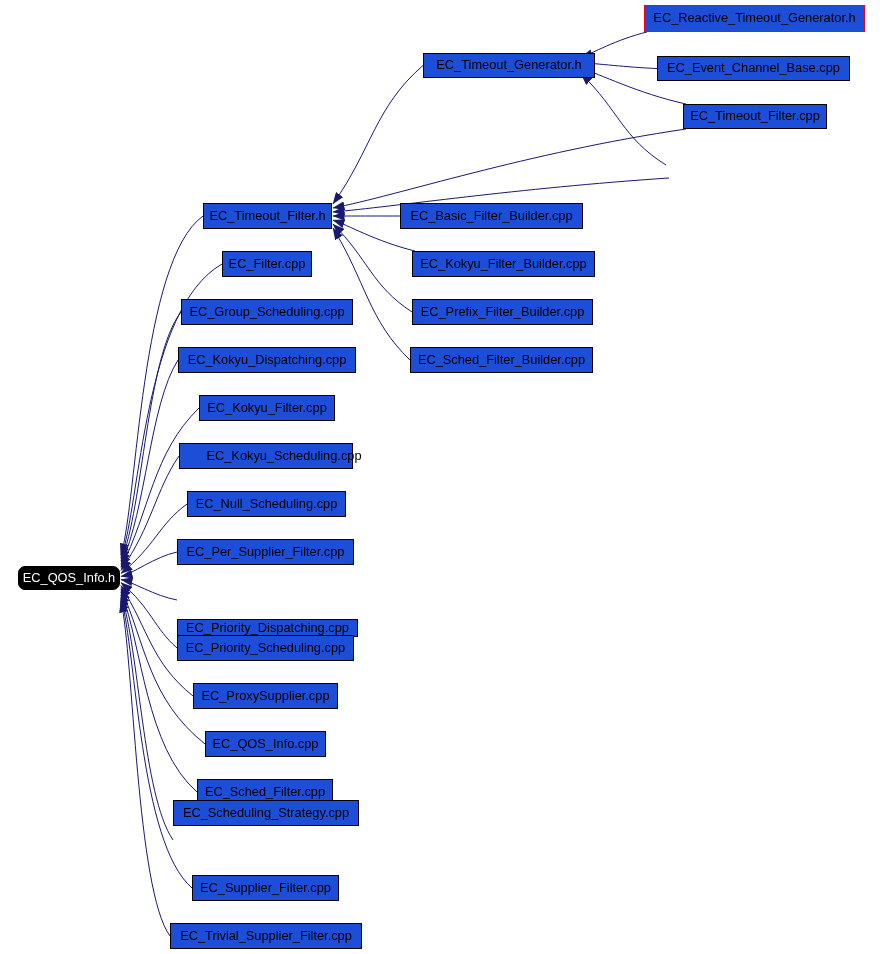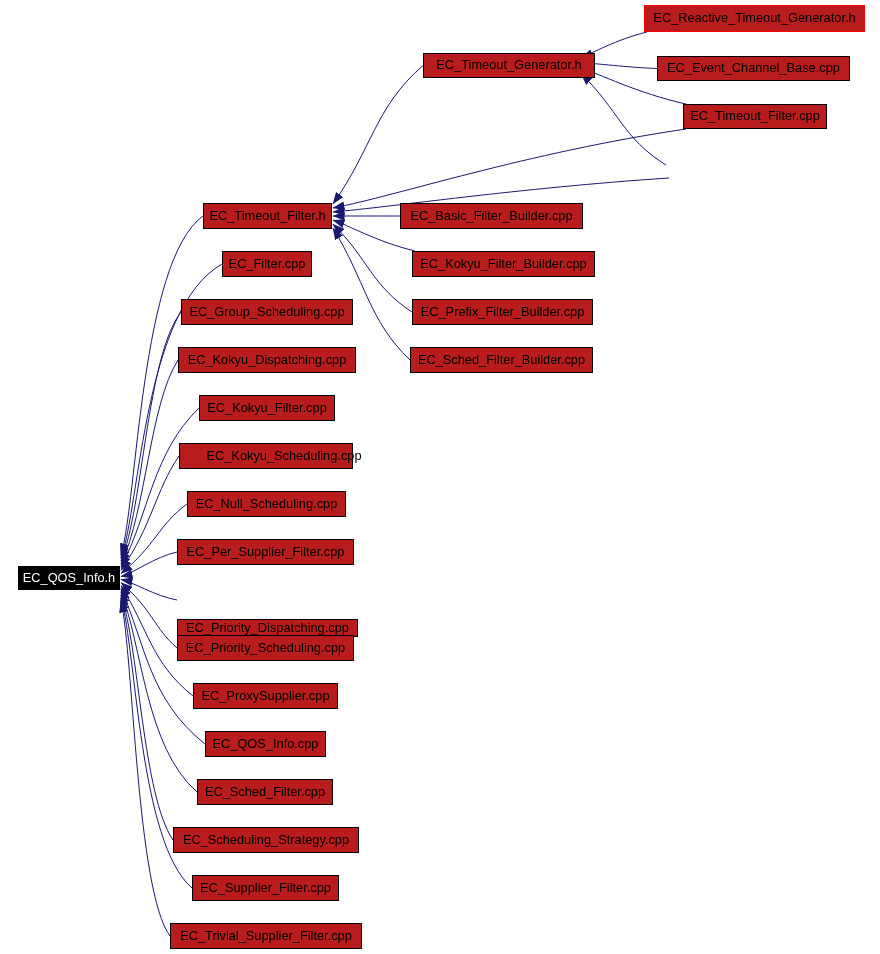--- a/index.html
+++ b/index.html
@@ -2,21 +2,21 @@
 <html><head>
 <meta charset="utf-8">
 <style>
   html,body{margin:0;padding:0;background:#ffffff;}
   body{width:880px;height:954px;font-family:"Liberation Sans",sans-serif;}
   .graph{position:relative;width:880px;height:954px;background:#ffffff;overflow:hidden;}
   .graph svg{position:absolute;left:0;top:0;z-index:1;}
   .node{
     position:absolute;z-index:2;box-sizing:border-box;
     display:flex;align-items:center;justify-content:center;
-    background:#b91c1c;border:1px solid #000000;color:#000000;
+    background:#1d4ed8;border:1px solid #000000;color:#000000;
     font-size:12.8px;line-height:1;white-space:nowrap;cursor:pointer;
   }
   .node.root{background:#000000;color:#ffffff;border-color:#000000;cursor:default;}
   .node.highlight{border-color:#ff0000;}
 </style>
 </head>
 <body>
 
 <div class="graph" id="graph">
   <svg id="edge-layer" width="880" height="954">
@@ -48,35 +48,35 @@
         <path d="M410,216 C379.2,216 348.4,216 333,216" fill="none" stroke="#191970" stroke-width="1" marker-end="url(#arrow)"></path>
         <path d="M415,251 C376.45,241.71 347.22,224.67833333333334 333,220.03333333333333" fill="none" stroke="#191970" stroke-width="1" marker-end="url(#arrow)"></path>
         <path d="M412,312 C371.5,285.62 368.5,259.24 333,224.06666666666666" fill="none" stroke="#191970" stroke-width="1" marker-end="url(#arrow)"></path>
         <path d="M410,360 C368.5,320.43 365.5,280.86 333,228.1" fill="none" stroke="#191970" stroke-width="1" marker-end="url(#arrow)"></path>
         <path d="M647,32 C615.65,39.589999999999996 592.34,53.504999999999995 581,57.3" fill="none" stroke="#191970" stroke-width="1" marker-end="url(#arrow)"></path>
         <path d="M657,68.5 C626.6,67.35333333333334 596.2,63.339999999999996 581,62.766666666666666" fill="none" stroke="#191970" stroke-width="1" marker-end="url(#arrow)"></path>
         <path d="M686,104 C637.1,93.27 599.36,73.59833333333333 581,68.23333333333333" fill="none" stroke="#191970" stroke-width="1" marker-end="url(#arrow)"></path>
         <path d="M666,165 C622,137.60999999999999 619,110.22 581,73.69999999999999" fill="none" stroke="#191970" stroke-width="1" marker-end="url(#arrow)"></path>
       </g>
   </svg>
-<div class="node root" style="left: 18px; top: 566px; width: 102px; height: 24px;">EC_QOS_Info.h</div>
+<div class="node root" style="left: 18px; top: 566px; width: 102px; height: 24px; border-radius: 7px;">EC_QOS_Info.h</div>
     <div class="node" style="left: 203px; top: 203px; width: 129px; height: 26px;">EC_Timeout_Filter.h</div>
     <div class="node" style="left: 222px; top: 251px; width: 90px; height: 26px;">EC_Filter.cpp</div>
     <div class="node" style="left: 181px; top: 299px; width: 172px; height: 26px;">EC_Group_Scheduling.cpp</div>
     <div class="node" style="left: 178px; top: 347px; width: 178px; height: 26px;">EC_Kokyu_Dispatching.cpp</div>
     <div class="node" style="left: 199px; top: 395px; width: 136px; height: 26px;">EC_Kokyu_Filter.cpp</div>
     <div class="node" style="left: 179px; top: 443px; width: 174px; height: 26px; padding-left: 36px;">EC_Kokyu_Scheduling.cpp</div>
     <div class="node" style="left: 187px; top: 491px; width: 159px; height: 26px;">EC_Null_Scheduling.cpp</div>
     <div class="node" style="left: 177px; top: 539px; width: 177px; height: 26px;">EC_Per_Supplier_Filter.cpp</div>
     <div class="node" style="left: 177px; top: 587px; width: 181px; height: 18px; margin-top: 32px;">EC_Priority_Dispatching.cpp</div>
     <div class="node" style="left: 177px; top: 635px; width: 177px; height: 26px;">EC_Priority_Scheduling.cpp</div>
     <div class="node" style="left: 193px; top: 683px; width: 145px; height: 26px;">EC_ProxySupplier.cpp</div>
     <div class="node" style="left: 205px; top: 731px; width: 121px; height: 26px;">EC_QOS_Info.cpp</div>
     <div class="node" style="left: 197px; top: 779px; width: 136px; height: 26px;">EC_Sched_Filter.cpp</div>
-    <div class="node" style="left: 173px; top: 827px; width: 186px; height: 26px;">EC_Scheduling_Strategy.cpp</div>
+    <div class="node" style="left: 173px; top: 800px; width: 186px; height: 26px;">EC_Scheduling_Strategy.cpp</div>
     <div class="node" style="left: 192px; top: 875px; width: 147px; height: 26px;">EC_Supplier_Filter.cpp</div>
     <div class="node" style="left: 170px; top: 923px; width: 192px; height: 26px;">EC_Trivial_Supplier_Filter.cpp</div>
     <div class="node" style="left: 400px; top: 203px; width: 183px; height: 26px;">EC_Basic_Filter_Builder.cpp</div>
     <div class="node" style="left: 412px; top: 251px; width: 183px; height: 26px;">EC_Kokyu_Filter_Builder.cpp</div>
     <div class="node" style="left: 412px; top: 299px; width: 181px; height: 26px;">EC_Prefix_Filter_Builder.cpp</div>
     <div class="node" style="left: 410px; top: 347px; width: 183px; height: 26px;">EC_Sched_Filter_Builder.cpp</div>
     <div class="node" style="left: 423px; top: 53px; width: 172px; height: 25px;">EC_Timeout_Generator.h</div>
     <div class="node highlight" style="left: 644px; top: 5px; width: 221px; height: 27px;">EC_Reactive_Timeout_Generator.h</div>
     <div class="node" style="left: 657px; top: 56px; width: 193px; height: 25px;">EC_Event_Channel_Base.cpp</div>
     <div class="node" style="left: 683px; top: 104px; width: 144px; height: 25px;">EC_Timeout_Filter.cpp</div>

